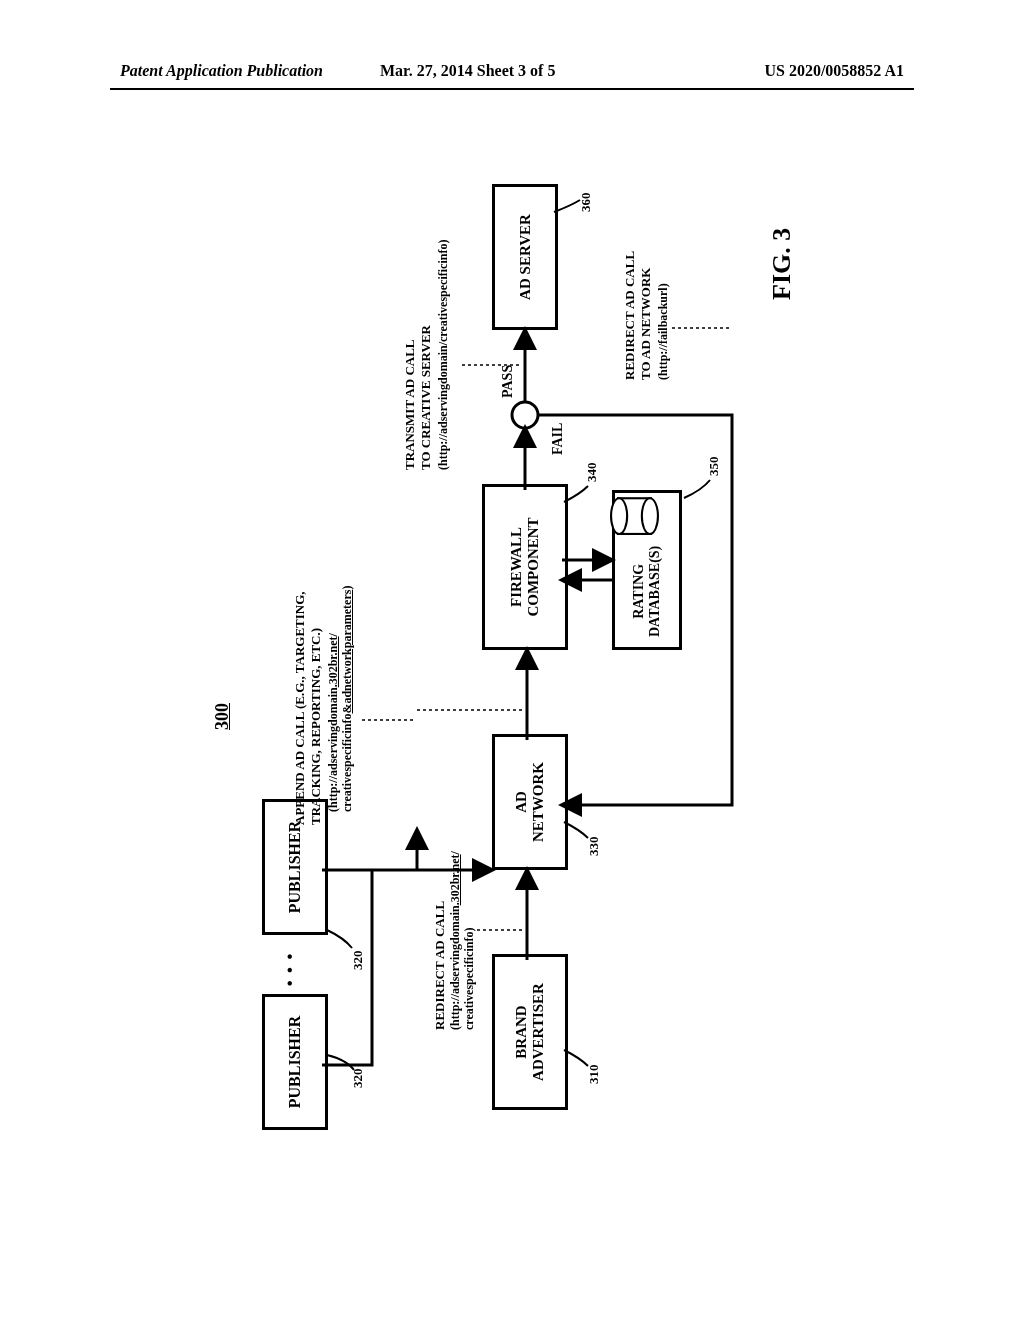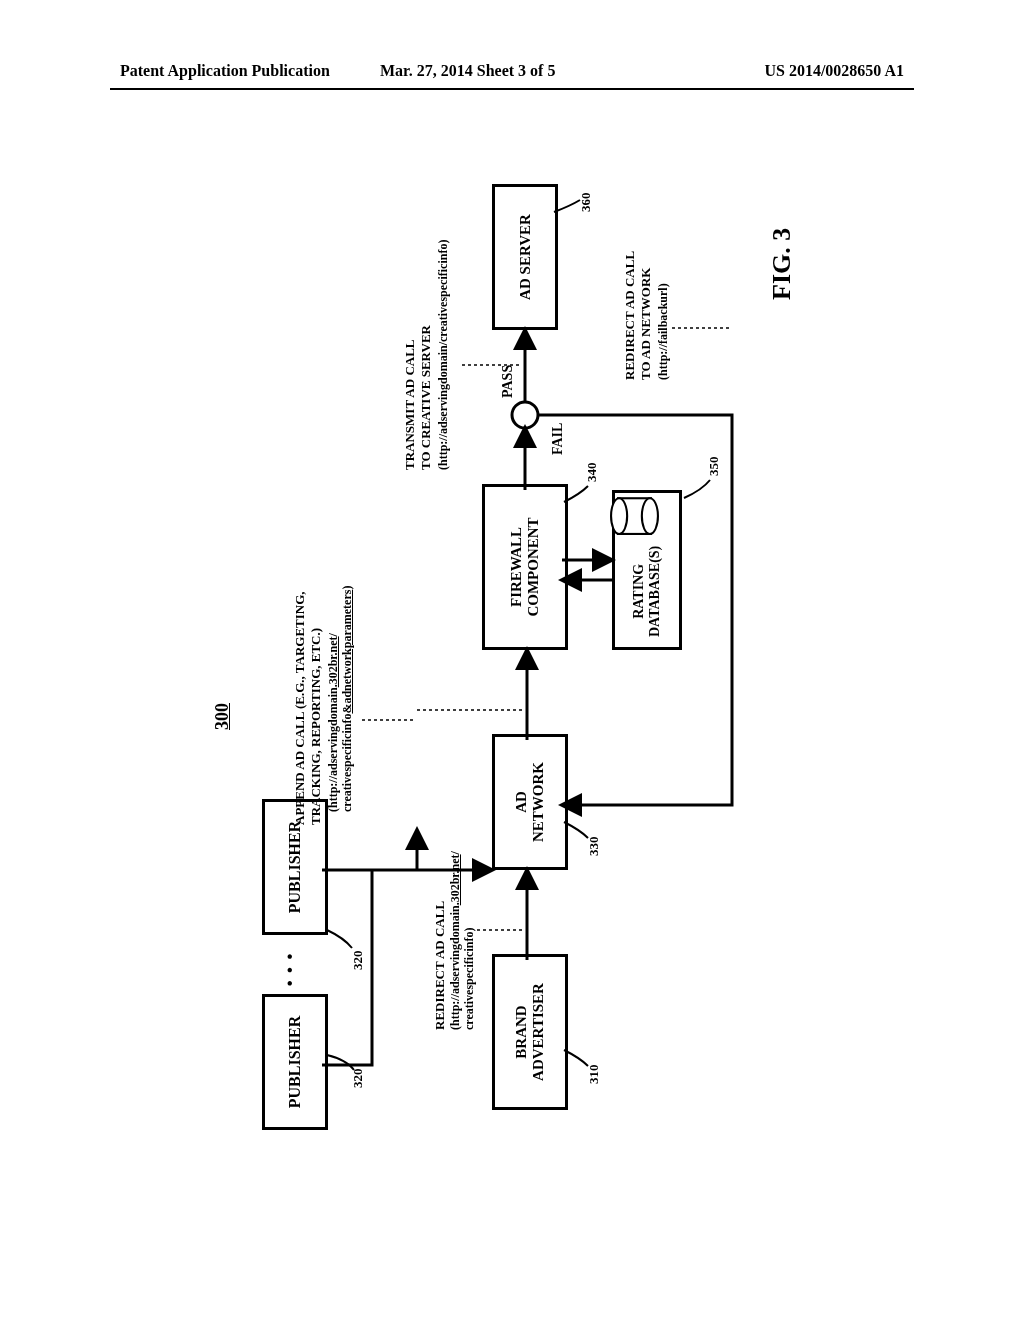--- a/index.html
+++ b/index.html
@@ -16,21 +16,21 @@
     overflow: hidden;
   }
   .hdr {
     position: absolute;
     top: 62px;
     left: 0;
     width: 1024px;
     font-size: 16px;
     font-weight: bold;
   }
-  .hdr .left   { position: absolute; left: 120px; }
+  .hdr .left   { position: absolute; left: 120px; font-style: italic; }
   .hdr .center { position: absolute; left: 380px; }
   .hdr .right  { position: absolute; right: 120px; }
   .hdr-rule {
     position: absolute;
     top: 88px;
     left: 110px;
     width: 804px;
     height: 0;
     border-top: 2px solid #000;
   }
@@ -107,21 +107,21 @@
   }
 </style>
 </head>
 <body>
 
 <div class="page">
 
   <div class="hdr">
     <span class="left">Patent Application Publication</span>
     <span class="center">Mar. 27, 2014  Sheet 3 of 5</span>
-    <span class="right">US 2014/0028650 A1</span>
+    <span class="right">US 2020/0058852 A1</span>
   </div>
   <div class="hdr-rule"></div>
 
   <div class="stage-wrap">
     <div class="stage">
 
       <div class="lbl" style="left:440px; top:20px; text-decoration:underline; font-size:18px;">300</div>
 
       <div class="box" style="left:40px;  top:70px;  width:130px; height:60px; font-size:16px;">
         <span>PUBLISHER</span>

